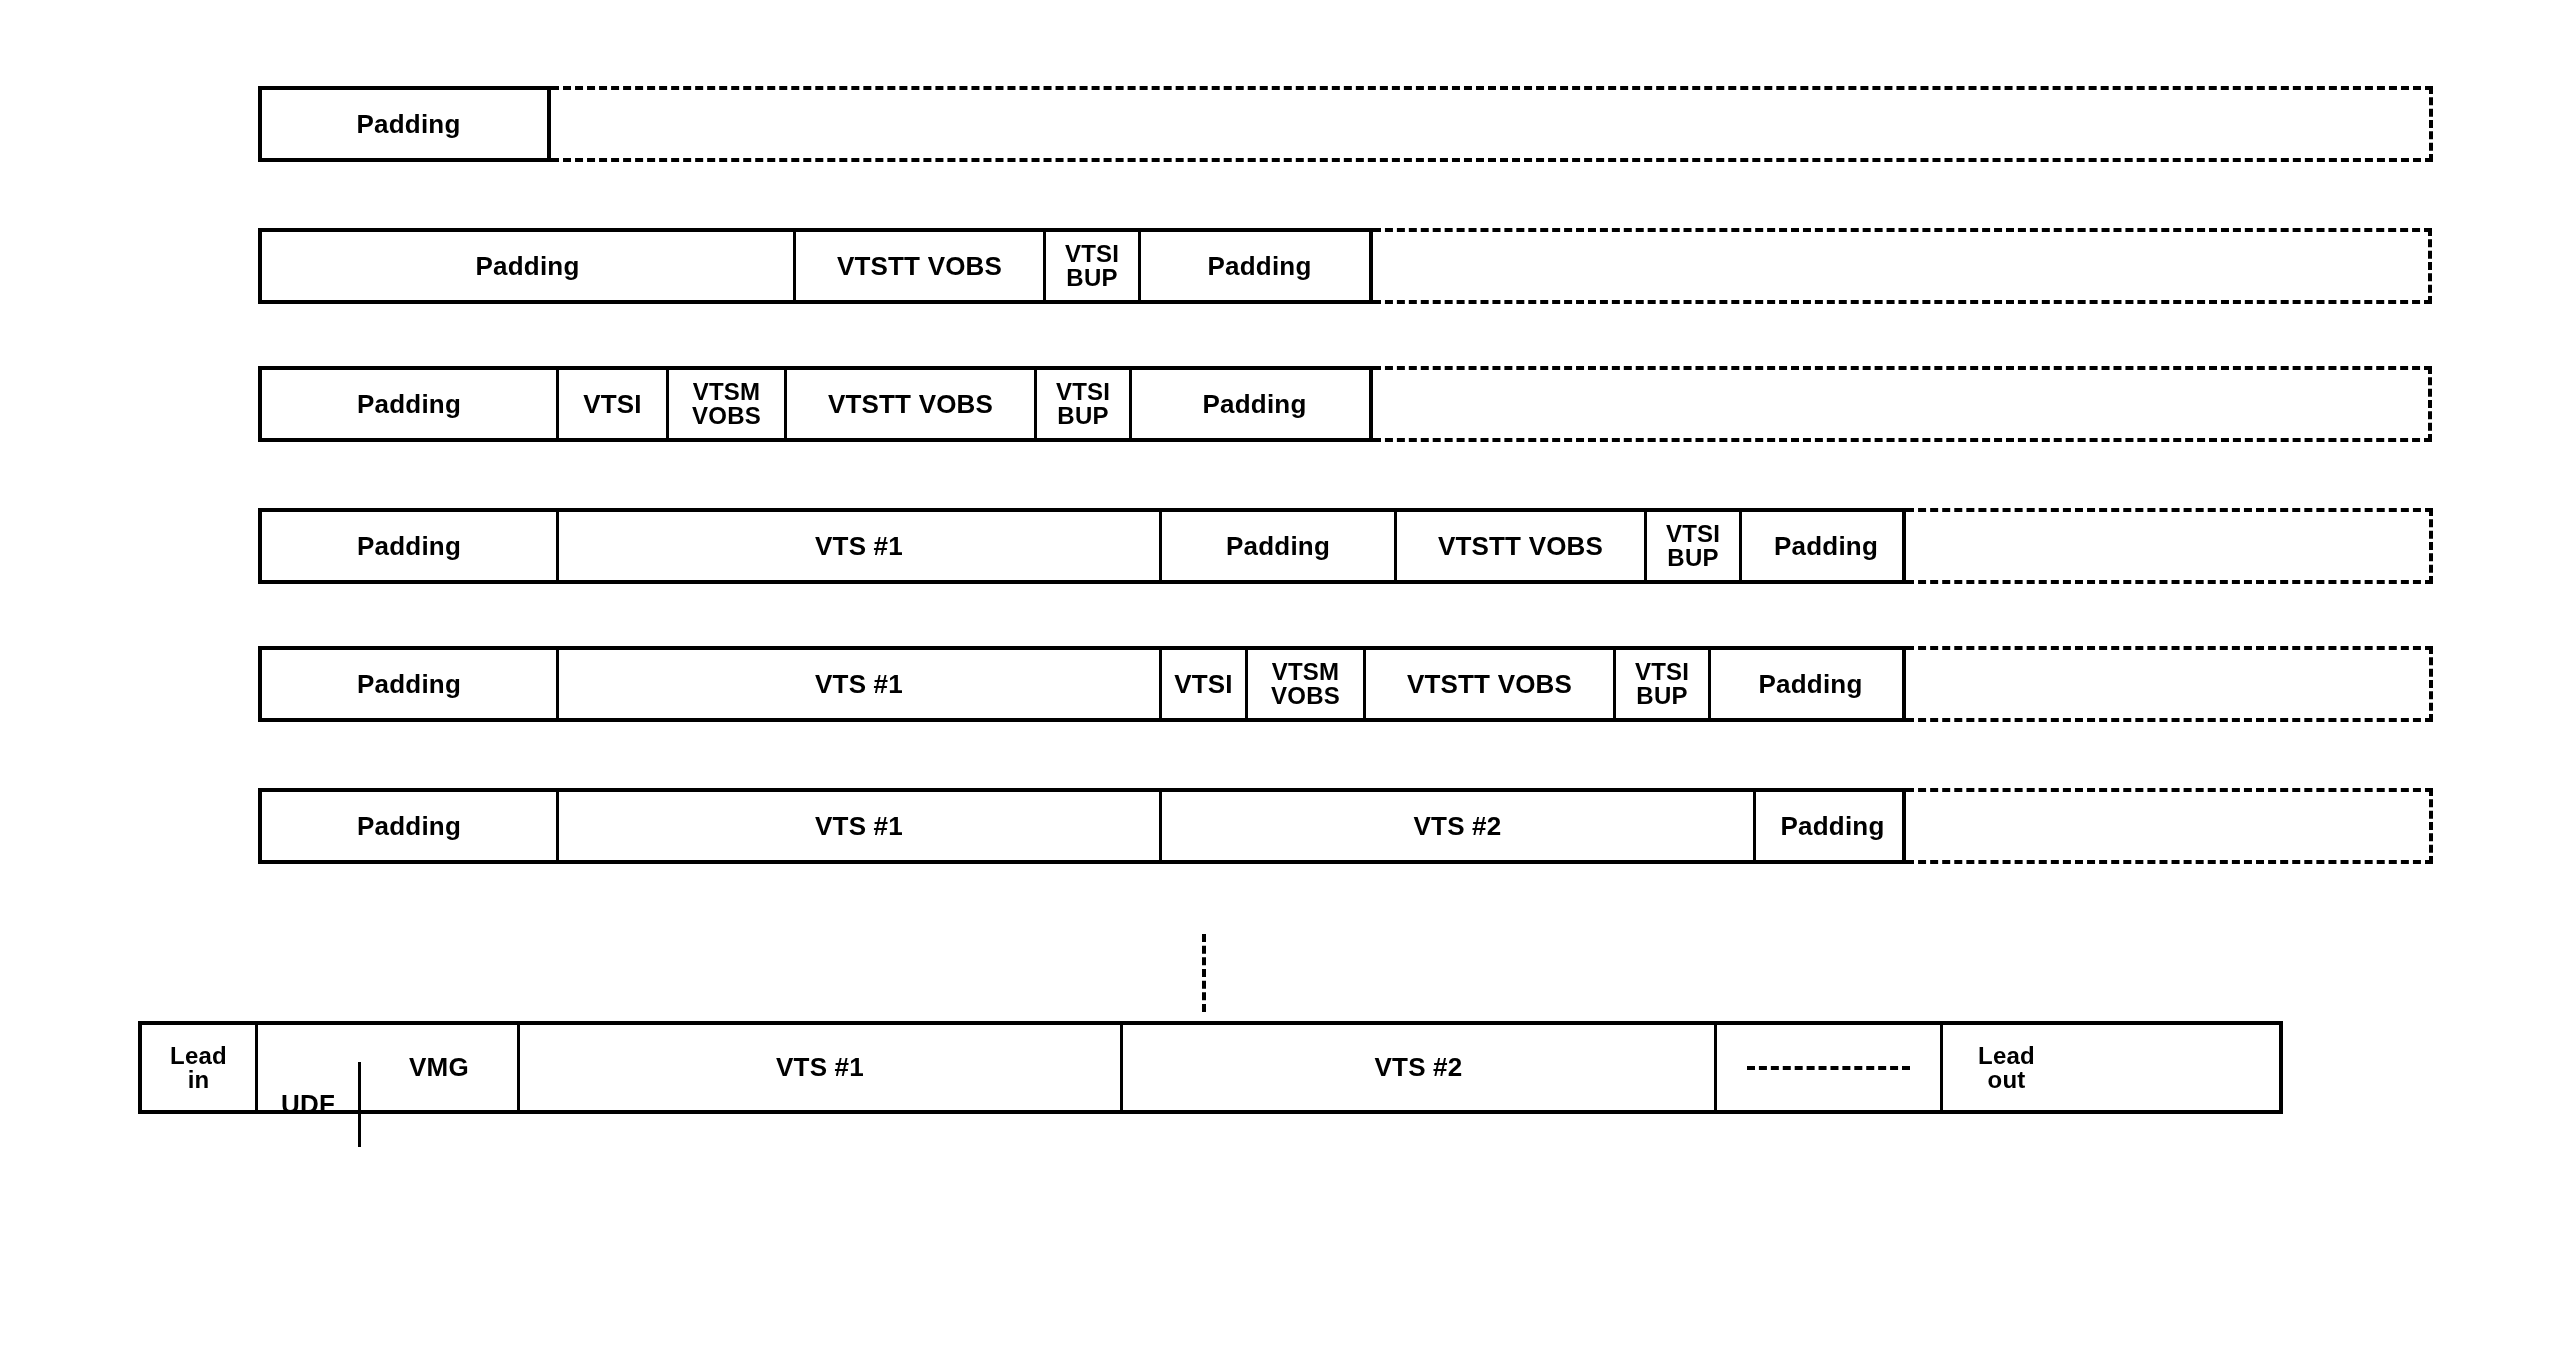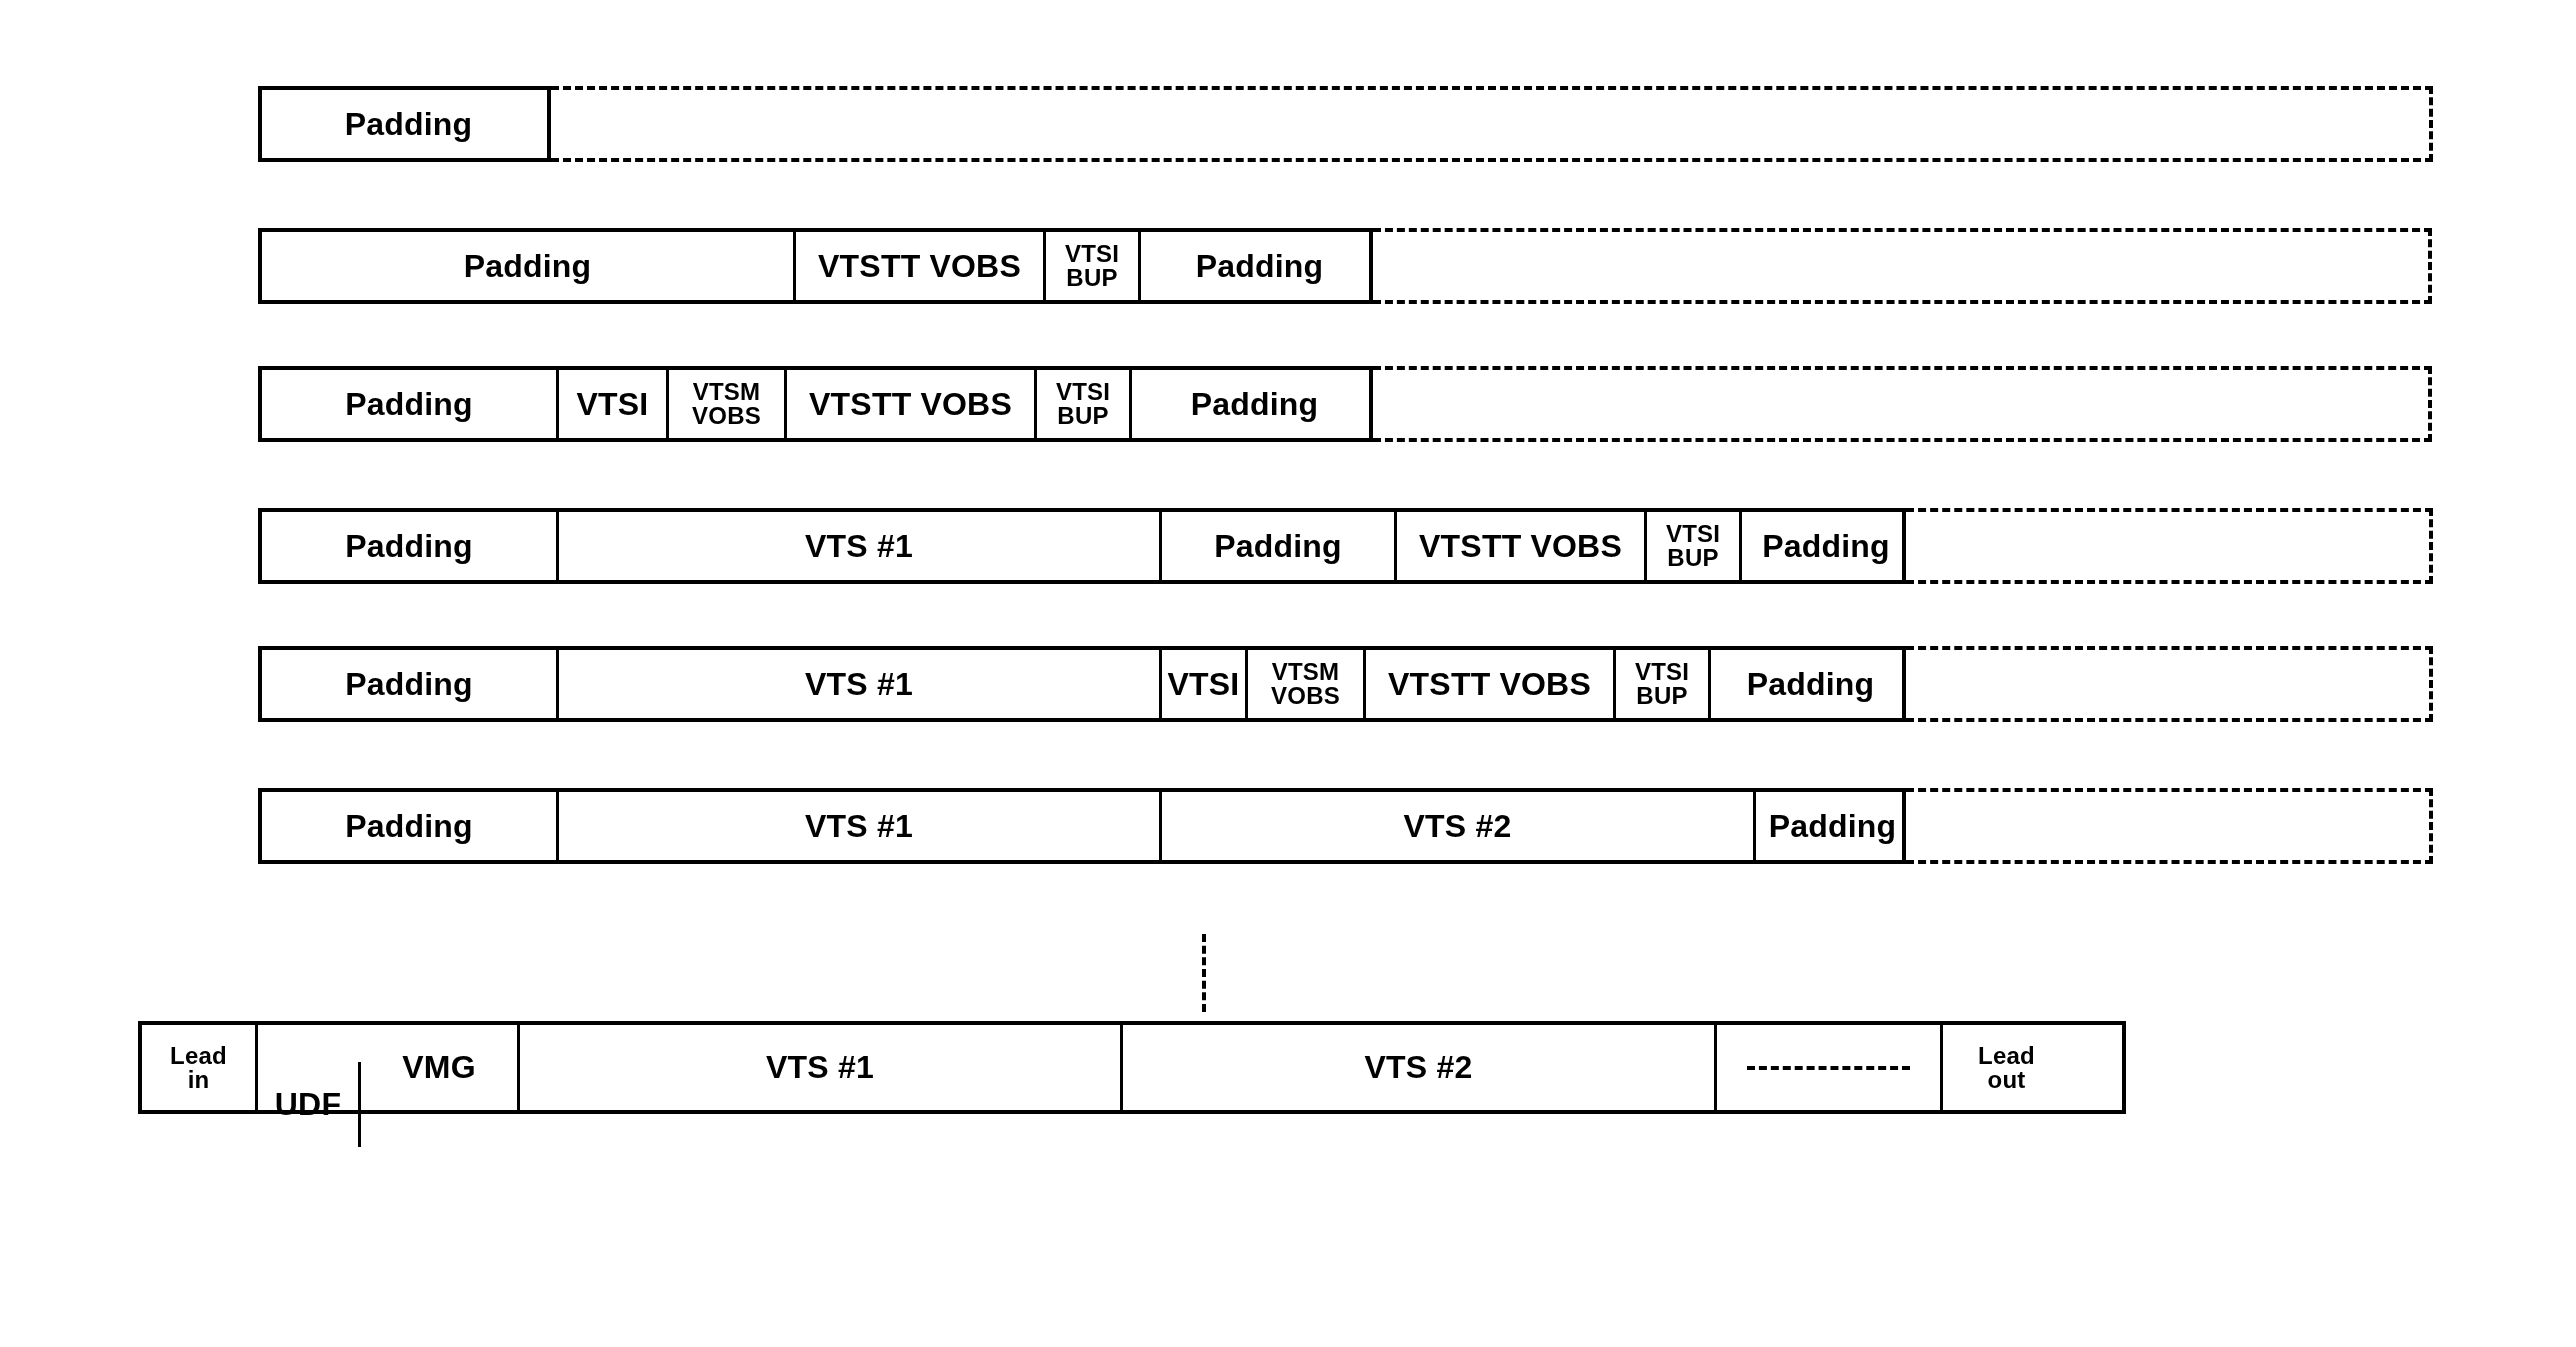--- a/index.html
+++ b/index.html
@@ -45,21 +45,21 @@
     height: 100%;
   }
   .cell {
     box-sizing: border-box;
     display: flex;
     align-items: center;
     justify-content: center;
     border-right: 3.4px solid #000;
     padding: 0 3.4px;
     height: 100%;
-    font-size: 32px;
+    font-size: 26px;
     font-weight: bold;
     letter-spacing: 0.2px;
     line-height: 1.02;
     text-align: center;
     white-space: pre-line;
   }
   .cell:last-child {
     border-right: none;
   }
   .cell.two-line {
@@ -148,21 +148,21 @@
       <div class="solid-group" style="width: 1648px;">
         <div class="cell" style="width: 297px; flex: 0 0 297px;">Padding</div>
         <div class="cell" style="width: 603px; flex: 0 0 603px;">VTS #1</div>
         <div class="cell" style="width: 594px; flex: 0 0 594px;">VTS #2</div>
         <div class="cell" style="width: 153px; flex: 0 0 153px;">Padding</div>
       </div>
       <div class="dotted-group" style="width: 527px;"></div>
     </div>
     <div class="v-dash" style="left: 1202px; top: 934px; height: 78px;"></div>
     <div class="track" style="left: 138px; top: 1021px; height: 93px;">
-      <div class="solid-group" style="width: 1988px;">
+      <div class="solid-group" style="width: 2145px;">
         <div class="cell two-line" style="width: 116px; flex: 0 0 116px;">Lead
 in</div>
         <div class="cell" style="width: 103px; flex: 0 0 103px; margin-top: 37px;">UDF</div>
         <div class="cell" style="width: 159px; flex: 0 0 159px;">VMG</div>
         <div class="cell" style="width: 603px; flex: 0 0 603px;">VTS #1</div>
         <div class="cell" style="width: 594px; flex: 0 0 594px;">VTS #2</div>
         <div class="cell dash-ellipsis" style="width: 226px; flex: 0 0 226px;"><i></i></div>
         <div class="cell two-line" style="width: 127px; flex: 0 0 127px;">Lead
 out</div>
       </div>

